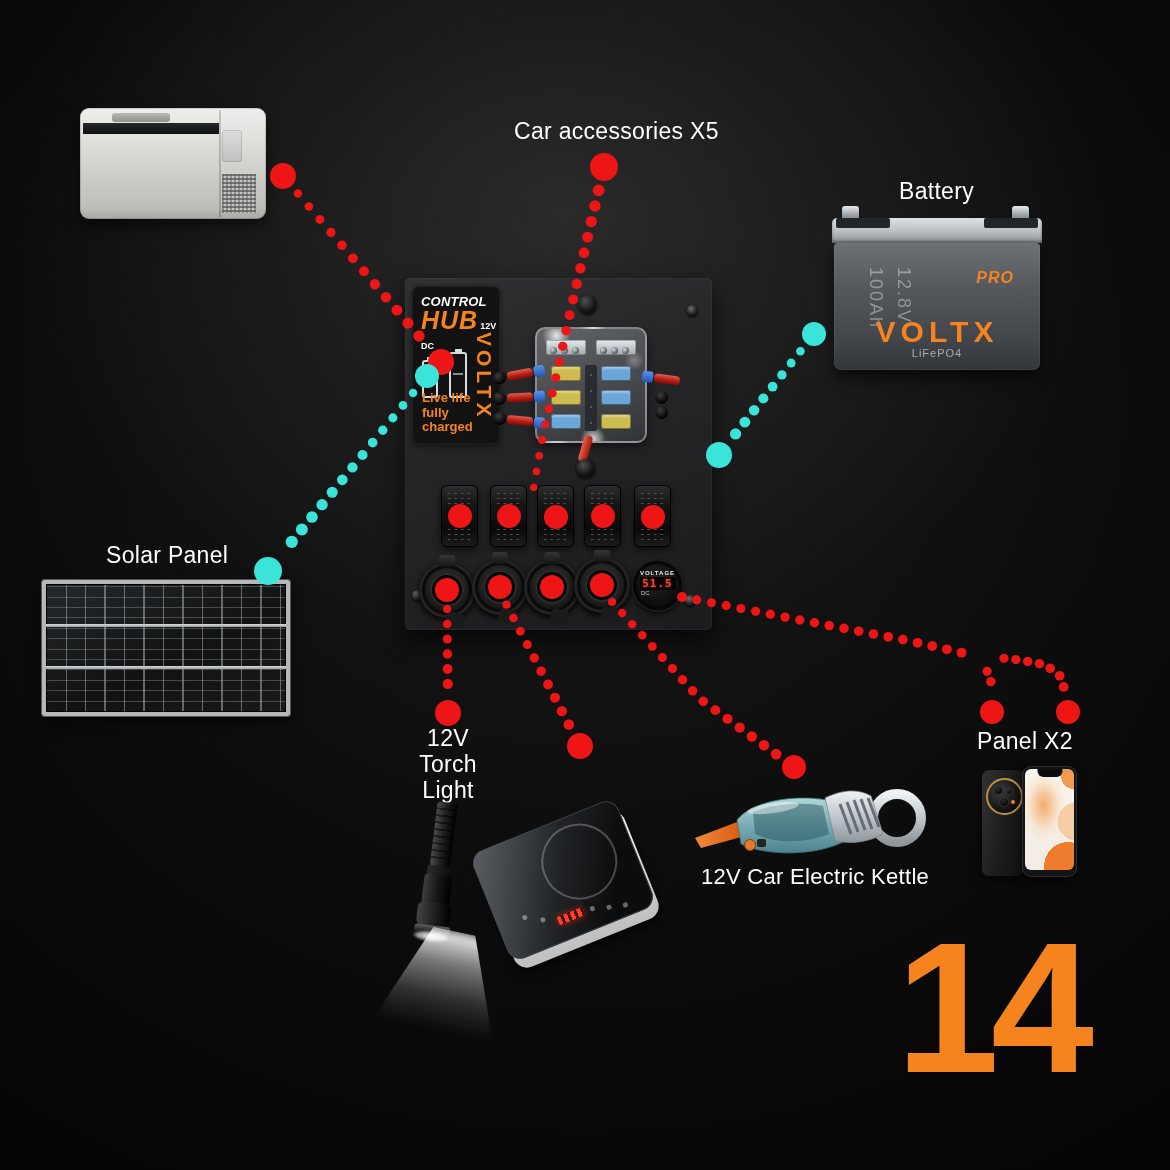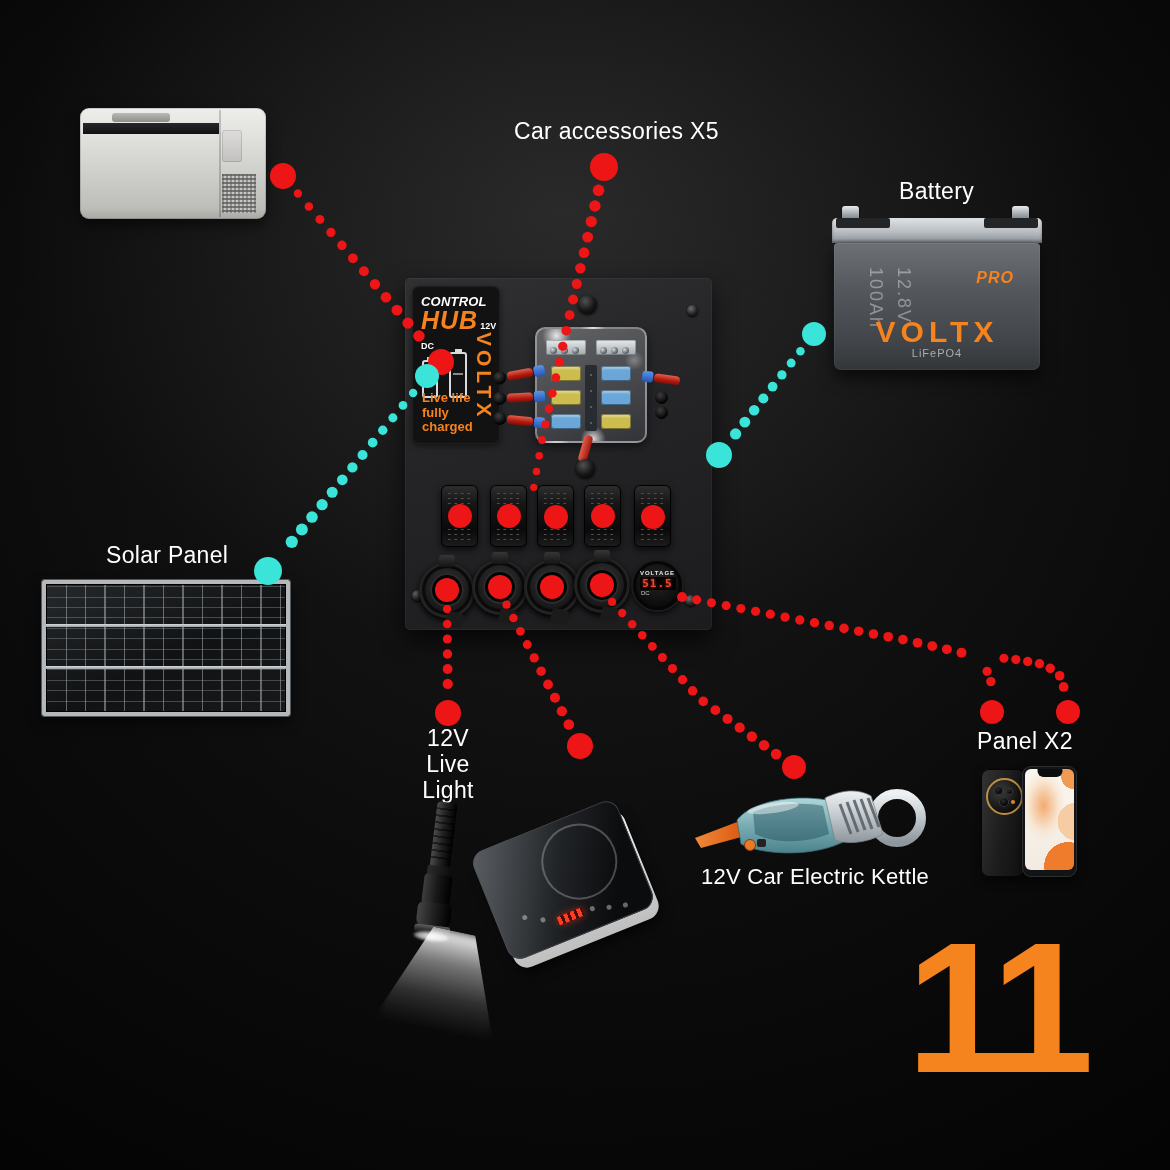--- a/index.html
+++ b/index.html
@@ -172,21 +172,21 @@
 </style>
 </head>
 <body>
 
 <div class="stage">
 
   <div class="lbl" style="left:514px;top:118px;">Car accessories X5</div>
   <div class="lbl" style="left:899px;top:178px;">Battery</div>
   <div class="lbl" style="left:106px;top:542px;">Solar Panel</div>
   <div class="lbl pre ctr" style="left:402px;top:726px;width:92px;line-height:1.12;">12V
-Live
+Torch
 Light</div>
   <div class="lbl ctr" style="left:698px;top:864px;width:234px;font-size:22px;">12V Car Electric Kettle</div>
   <div class="lbl" style="left:977px;top:728px;">Panel X2</div>
 
   <div class="fridge">
     <span class="f-handle"></span>
     <span class="f-strip"></span>
     <span class="f-seam"></span>
     <span class="f-latch"></span>
     <span class="f-vent"></span>
@@ -365,21 +365,21 @@
       <span class="pb-lens" style="left:18px;top:8px;width:7px;height:7px;"></span>
       <span class="pb-lens" style="left:11px;top:17px;width:10px;height:10px;"></span>
       <span class="pb-dot"></span>
     </div>
   </div>
   <div class="phone-front">
     <div class="pf-screen"></div>
     <div class="pf-notch"></div>
   </div>
 
-  <div class="stat-num">11</div>
+  <div class="stat-num">14</div>
 
   <svg id="wires" width="1170" height="1170" viewBox="0 0 1170 1170">
       <circle cx="297.8904416269927" cy="193.52925406721926" r="4.188486602873326" fill="#ed1515"></circle>
       <circle cx="308.8964202208569" cy="206.48565924733785" r="4.327802787605783" fill="#ed1515"></circle>
       <circle cx="319.90239881472104" cy="219.44206442745642" r="4.467118972338241" fill="#ed1515"></circle>
       <circle cx="330.90837740858524" cy="232.398469607575" r="4.606435157070699" fill="#ed1515"></circle>
       <circle cx="341.9143560024494" cy="245.35487478769357" r="4.745751341803157" fill="#ed1515"></circle>
       <circle cx="352.9203345963136" cy="258.3112799678122" r="4.8850675265356145" fill="#ed1515"></circle>
       <circle cx="363.9263131901777" cy="271.26768514793076" r="5.024383711268072" fill="#ed1515"></circle>
       <circle cx="374.9322917840419" cy="284.22409032804933" r="5.16369989600053" fill="#ed1515"></circle>

